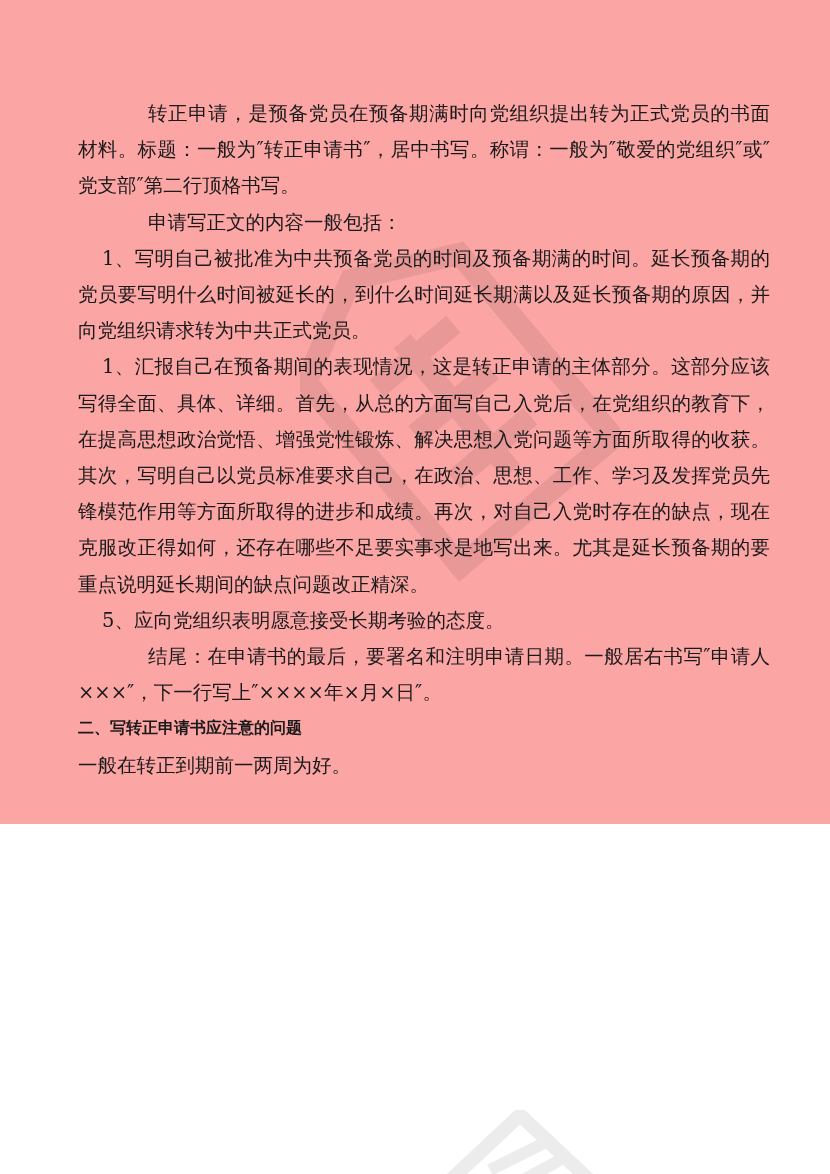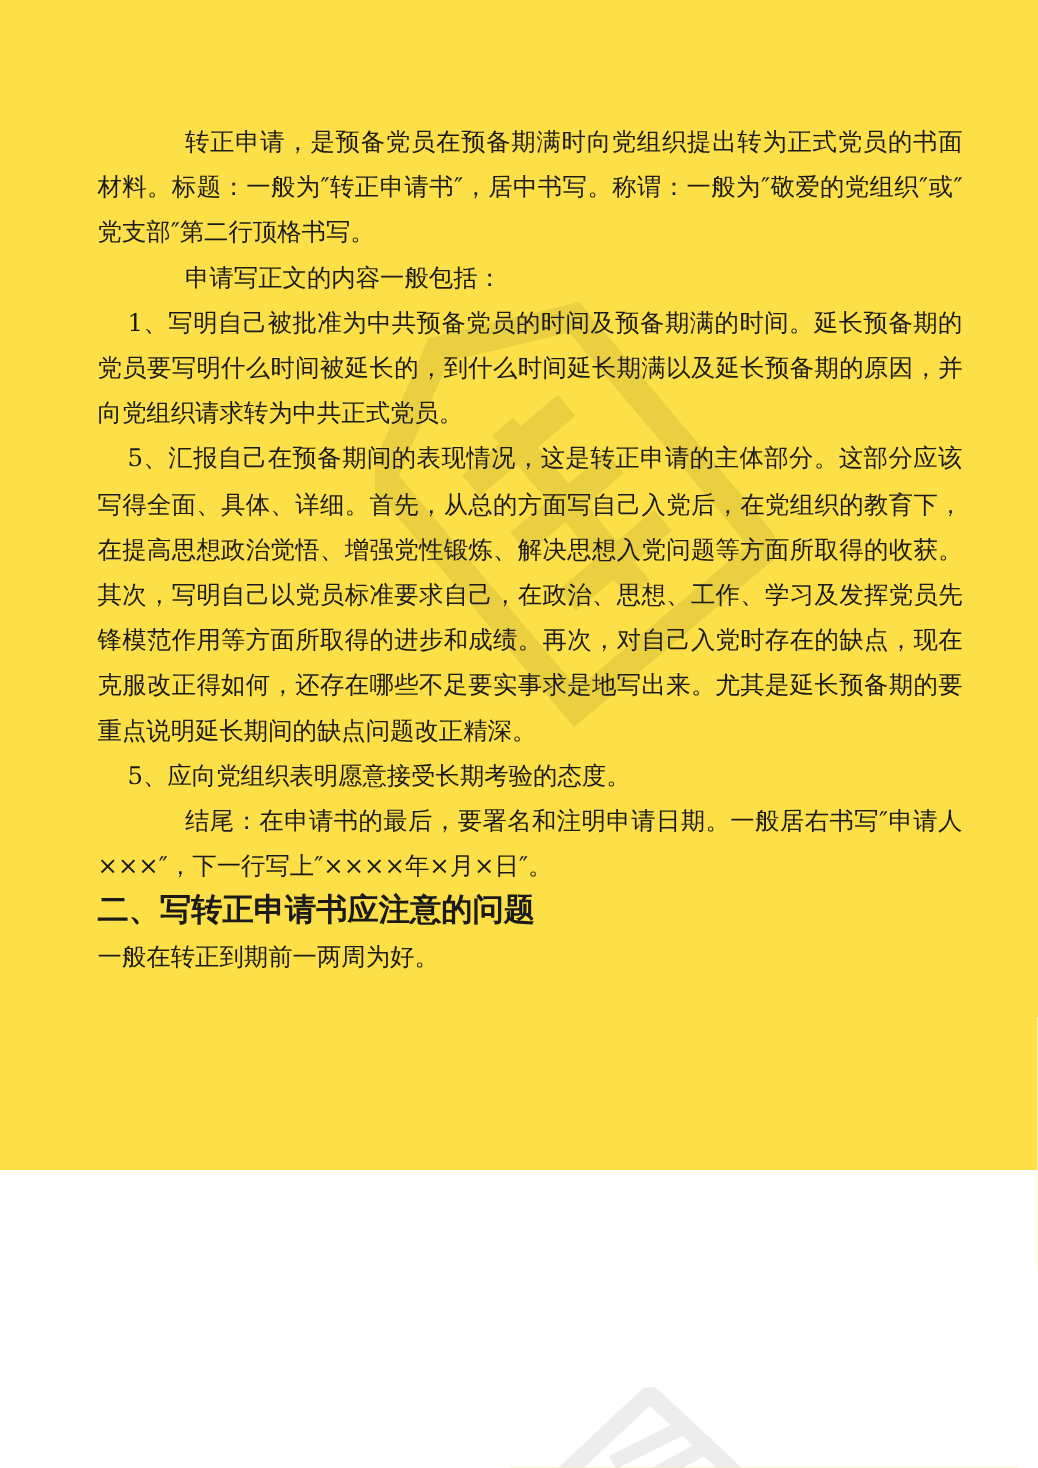--- a/index.html
+++ b/index.html
@@ -1,32 +1,32 @@
 <!DOCTYPE html>
 <html><head>
 <meta charset="utf-8">
 <style>
   html, body { margin: 0; padding: 0; background: #ffffff; }
   body { width: 830px; height: 1174px; position: relative; overflow: hidden; }
   .page {
-    position: absolute; left: 0; top: 0; width: 830px; height: 936px; background: #fde047;
+    position: absolute; left: 0; top: 0; width: 830px; height: 824px; background: #fca5a5;
   }
   .watermark {
     position: absolute; pointer-events: none; opacity: 0.07;
   }
   .content {
     position: absolute; left: 78px; top: 96px; width: 692px;
     font-family: "DejaVu Serif", "Liberation Serif", serif;
     font-size: 19.5px; color: #1a1a1a; line-height: 36.2px;
   }
   .p { margin: 0; text-align: justify; word-break: break-all; }
   .ind-big { text-indent: 70px; }
   .ind-mid { text-indent: 24px; }
   .ind-sm  { text-indent: 32px; }
-  .heading { font-family: Liberation Serif, serif; font-weight: bold; font-size: 25px; margin: 0; }
+  .heading { font-family: Liberation Mono, monospace; font-weight: bold; font-size: 16px; margin: 0; }
 </style>
 </head>
 <body>
 
 <div class="page">
 
   <svg class="watermark" style="left:300px; top:230px;" width="320" height="360" viewBox="0 0 320 360">
     <g transform="rotate(-40 160 180)" fill="none" stroke="#000" stroke-width="22">
       <path d="M60 60 L160 10 L260 60 L260 300 L60 300 Z"></path>
       <path d="M110 110 L210 110 M110 170 L210 170 M110 230 L210 230 M160 90 L160 260"></path>
@@ -34,19 +34,19 @@
   </svg>
   <svg class="watermark" style="left:420px; top:1110px;" width="200" height="80" viewBox="0 0 200 80">
     <path d="M20 80 L100 5 L180 80" fill="none" stroke="#000" stroke-width="14"></path>
     <path d="M70 60 L130 30 M85 80 L140 50" fill="none" stroke="#000" stroke-width="12"></path>
   </svg>
 
   <div class="content">
     <p class="p ind-big">转正申请，是预备党员在预备期满时向党组织提出转为正式党员的书面材料。标题：一般为″转正申请书″，居中书写。称谓：一般为″敬爱的党组织″或″党支部″第二行顶格书写。</p>
     <p class="p ind-big">申请写正文的内容一般包括：</p>
     <p class="p ind-mid">1、写明自己被批准为中共预备党员的时间及预备期满的时间。延长预备期的党员要写明什么时间被延长的，到什么时间延长期满以及延长预备期的原因，并向党组织请求转为中共正式党员。</p>
-    <p class="p ind-mid">5、汇报自己在预备期间的表现情况，这是转正申请的主体部分。这部分应该写得全面、具体、详细。首先，从总的方面写自己入党后，在党组织的教育下，在提高思想政治觉悟、增强党性锻炼、解决思想入党问题等方面所取得的收获。其次，写明自己以党员标准要求自己，在政治、思想、工作、学习及发挥党员先锋模范作用等方面所取得的进步和成绩。再次，对自己入党时存在的缺点，现在克服改正得如何，还存在哪些不足要实事求是地写出来。尤其是延长预备期的要重点说明延长期间的缺点问题改正精深。</p>
+    <p class="p ind-mid">1、汇报自己在预备期间的表现情况，这是转正申请的主体部分。这部分应该写得全面、具体、详细。首先，从总的方面写自己入党后，在党组织的教育下，在提高思想政治觉悟、增强党性锻炼、解决思想入党问题等方面所取得的收获。其次，写明自己以党员标准要求自己，在政治、思想、工作、学习及发挥党员先锋模范作用等方面所取得的进步和成绩。再次，对自己入党时存在的缺点，现在克服改正得如何，还存在哪些不足要实事求是地写出来。尤其是延长预备期的要重点说明延长期间的缺点问题改正精深。</p>
     <p class="p ind-mid">5、应向党组织表明愿意接受长期考验的态度。</p>
     <p class="p ind-big">结尾：在申请书的最后，要署名和注明申请日期。一般居右书写″申请人×××″，下一行写上″××××年×月×日″。</p>
     <p class="heading">二、写转正申请书应注意的问题</p>
     <p class="p">一般在转正到期前一两周为好。</p>
   </div>
 </div>
 
 </body></html>

